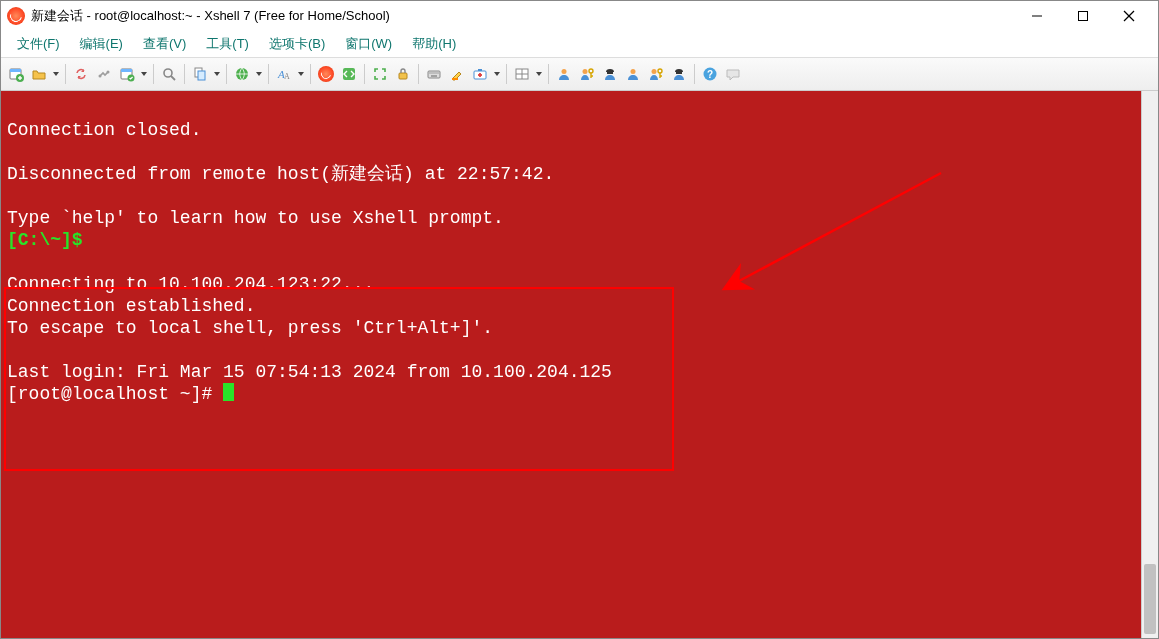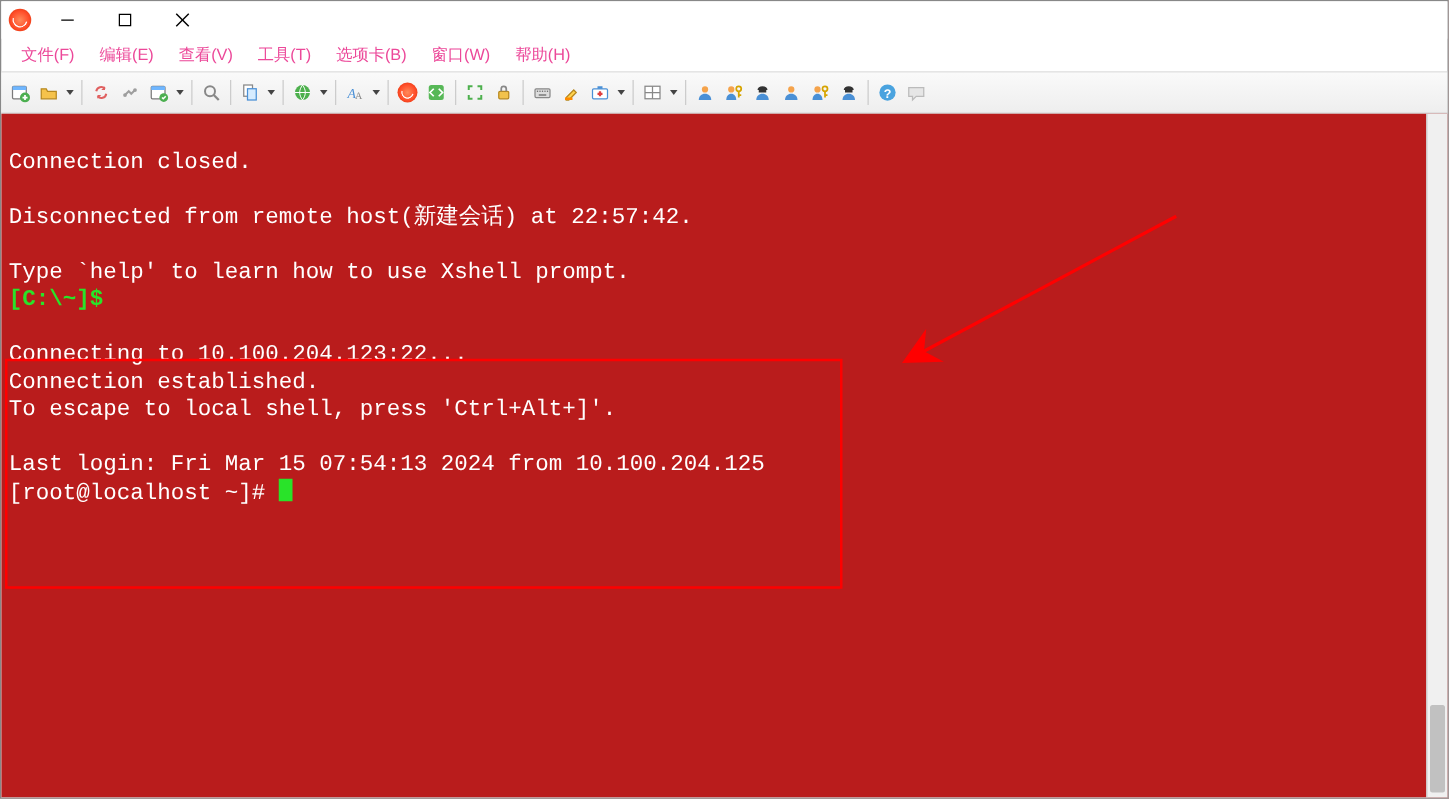--- a/index.html
+++ b/index.html
@@ -8,21 +8,21 @@
   
   .titlebar { height: 30px; display: flex; align-items: center; padding: 0 6px; background: #fff; }
   .app-icon { width: 18px; height: 18px; border-radius: 50%; background: radial-gradient(circle at 50% 50%, #ff8a5a 0%, #ff4e2a 55%, #d62a00 100%); display: inline-block; margin-right: 6px; position: relative; }
   .app-icon::after { content: ""; position: absolute; inset: 3px; border-radius: 50%; border: 1.5px solid #fff; border-top-color: transparent; border-right-color: transparent; transform: rotate(-30deg); }
   .title-text { font-size: 13px; color: #000; flex: 1; }
   .win-controls { display: flex; }
   .win-btn { width: 46px; height: 30px; display: flex; align-items: center; justify-content: center; color: #000; font-size: 12px; }
   .win-btn svg { pointer-events: none; }
 
   
-  .menubar { height: 26px; display: flex; align-items: center; padding: 0 6px; font-size: 13px; color: #ec4899; }
+  .menubar { height: 26px; display: flex; align-items: center; padding: 0 6px; font-size: 13px; color: #0f766e; }
   .menu-item { padding: 3px 10px; border-radius: 2px; }
 
   
   .toolbar { height: 34px; display: flex; align-items: center; padding: 0 4px; gap: 1px; background: linear-gradient(#fafafa,#eee); border-top: 1px solid #ddd; border-bottom: 1px solid #ccc; }
   .tbtn { width: 22px; height: 22px; display: flex; align-items: center; justify-content: center; position: relative; border-radius: 2px; }
   .tsep { width: 1px; height: 20px; background: #ccc; margin: 0 3px; }
   .dd { width: 10px; display:flex; align-items:center; justify-content:center; }
   .dd::after { content:""; border-left:3px solid transparent; border-right:3px solid transparent; border-top:4px solid #444; }
 
   
@@ -34,20 +34,21 @@
   .arrow { position:absolute; pointer-events:none; }
   .vscroll { position:absolute; top:90px; right:0; bottom:0; width:17px; background:#f0f0f0; border-left:1px solid #ccc; }
   .vscroll .thumb { position:absolute; left:2px; right:2px; bottom:4px; height:70px; background:#c1c1c1; border-radius:2px; }
 
 </style>
 </head>
 <body>
 
 <div class="titlebar">
   <span class="app-icon"></span>
+  <span class="title-text">新建会话 - root@localhost:~ - Xshell 7 (Free for Home/School)</span>
   <div class="win-controls">
     <div class="win-btn">
       <svg width="12" height="12">
           <line x1="1" y1="6" x2="11" y2="6" stroke="#000" stroke-width="1"></line>
         </svg>
     </div>
     <div class="win-btn">
       <svg width="12" height="12">
           <rect x="1.5" y="1.5" width="9" height="9" fill="none" stroke="#000" stroke-width="1"></rect>
         </svg>

